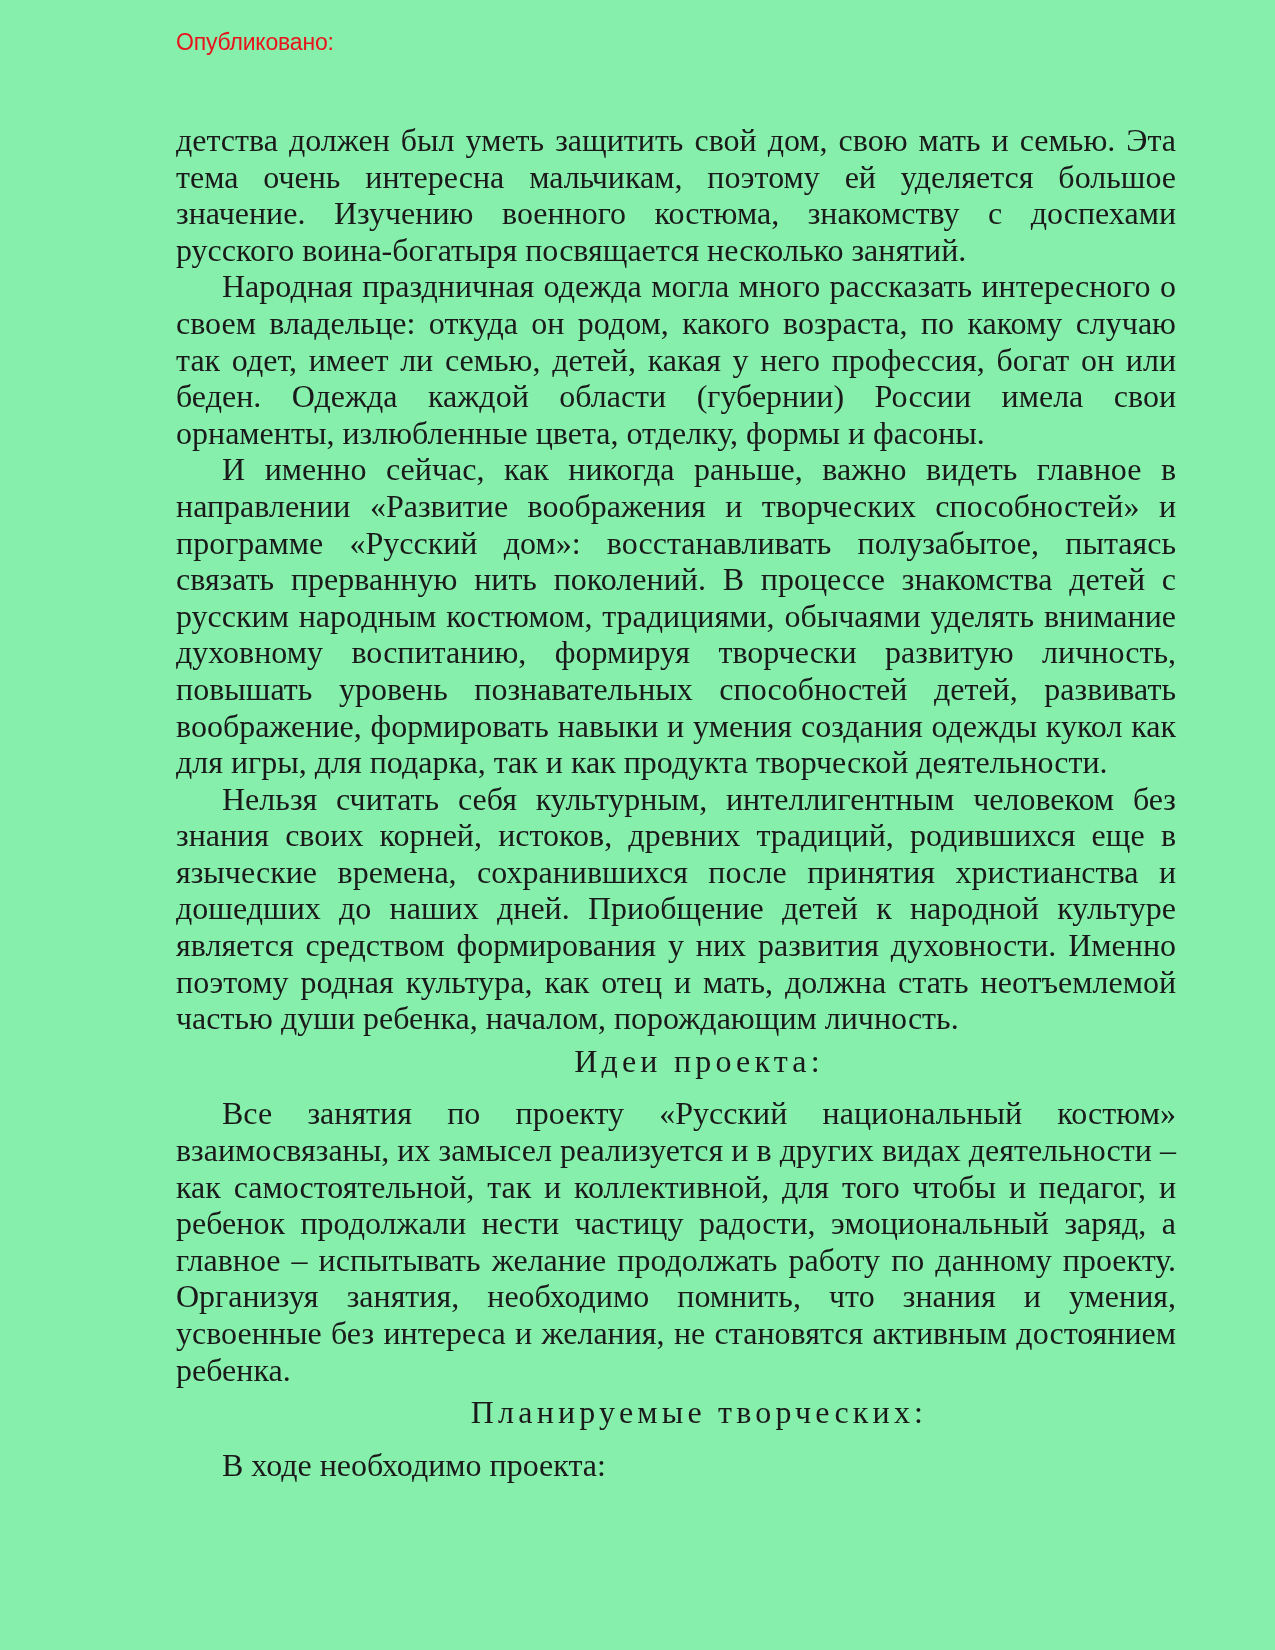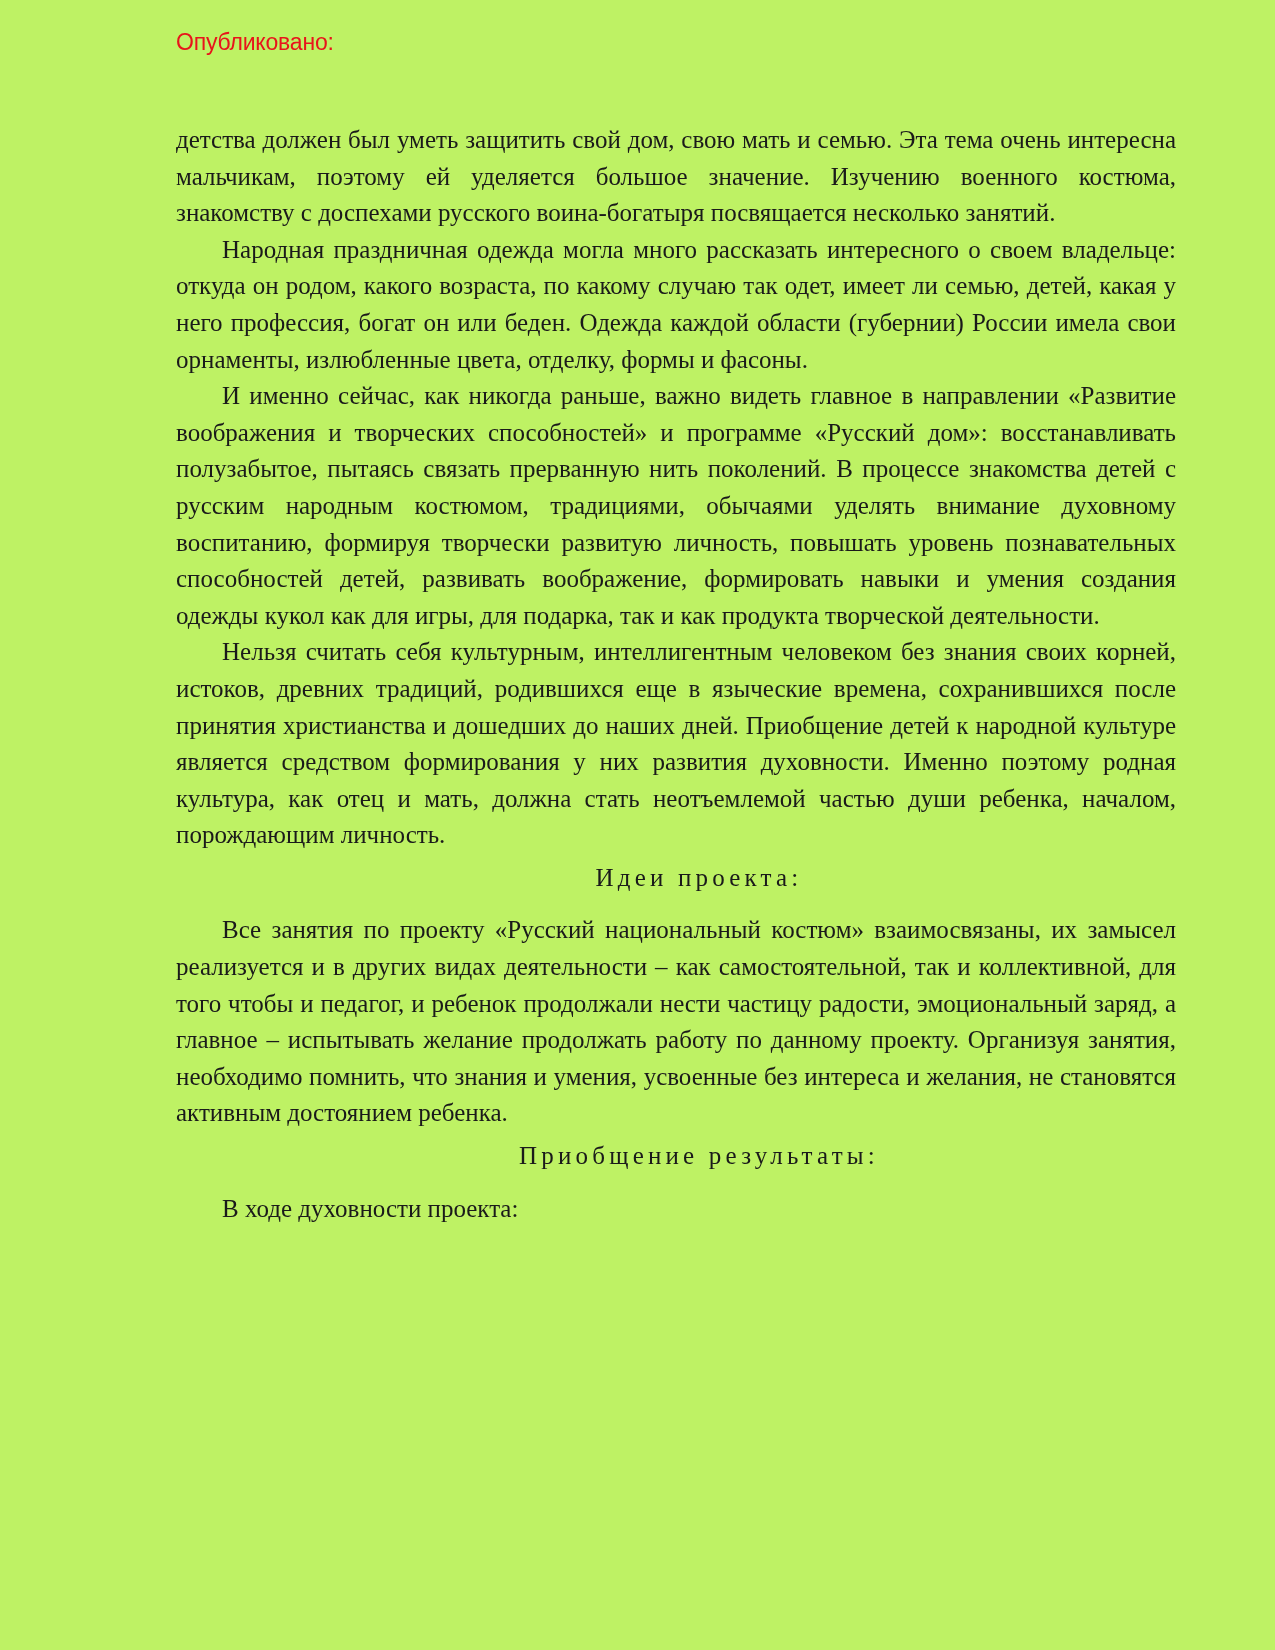--- a/index.html
+++ b/index.html
@@ -12,42 +12,42 @@
       height: 1650px;
       position: relative;
       overflow: hidden;
     }
     .page {
       position: absolute;
       left: 0;
       top: 0;
       width: 1275px;
       height: 1650px;
-      background: #bef264;
+      background: #86efac;
     }
     .publisher {
       position: absolute;
       left: 176px;
       top: 14px;
       width: 1000px;
       font-family: "Liberation Sans", "DejaVu Sans", sans-serif;
       color: #e8141b;
       font-size: 23px;
       line-height: 57px;
       letter-spacing: -0.2px;
     }
     .publisher div { white-space: nowrap; }
     .body-text {
       position: absolute;
       left: 176px;
       top: 122px;
       width: 1000px;
       font-family: "Liberation Serif", "DejaVu Serif", serif;
       color: #1a1a1a;
-      font-size: 25px;
+      font-size: 32px;
       line-height: 36.6px;
     }
     .para {
       margin: 0;
       text-align: justify;
       text-indent: 46px;
       hyphens: none;
     }
     .para.noindent { text-indent: 0; }
     .heading {
@@ -67,17 +67,17 @@
     <div>Опубликовано:</div>
   </div>
 
   <div class="body-text">
     <p class="para noindent">детства должен был уметь защитить свой дом, свою мать и семью. Эта тема очень интересна мальчикам, поэтому ей уделяется большое значение. Изучению военного костюма, знакомству с доспехами русского воина-богатыря посвящается несколько занятий.</p>
     <p class="para">Народная праздничная одежда могла много рассказать интересного о своем владельце: откуда он родом, какого возраста, по какому случаю так одет, имеет ли семью, детей, какая у него профессия, богат он или беден. Одежда каждой области (губернии) России имела свои орнаменты, излюбленные цвета, отделку, формы и фасоны.</p>
     <p class="para">И именно сейчас, как никогда раньше, важно видеть главное в направлении «Развитие воображения и творческих способностей» и программе «Русский дом»: восстанавливать полузабытое, пытаясь связать прерванную нить поколений. В процессе знакомства детей с русским народным костюмом, традициями, обычаями уделять внимание духовному воспитанию, формируя творчески развитую личность, повышать уровень познавательных способностей детей, развивать воображение, формировать навыки и умения создания одежды кукол как для игры, для подарка, так и как продукта творческой деятельности.</p>
     <p class="para">Нельзя считать себя культурным, интеллигентным человеком без знания своих корней, истоков, древних традиций, родившихся еще в языческие времена, сохранившихся после принятия христианства и дошедших до наших дней. Приобщение детей к народной культуре является средством формирования у них развития духовности. Именно поэтому родная культура, как отец и мать, должна стать неотъемлемой частью души ребенка, началом, порождающим личность.</p>
     <p class="heading">Идеи проекта:</p>
     <p class="para">Все занятия по проекту «Русский национальный костюм» взаимосвязаны, их замысел реализуется и в других видах деятельности – как самостоятельной, так и коллективной, для того чтобы и педагог, и ребенок продолжали нести частицу радости, эмоциональный заряд, а главное – испытывать желание продолжать работу по данному проекту. Организуя занятия, необходимо помнить, что знания и умения, усвоенные без интереса и желания, не становятся активным достоянием ребенка.</p>
-    <p class="heading">Приобщение результаты:</p>
-    <p class="para">В ходе духовности проекта:</p>
+    <p class="heading">Планируемые творческих:</p>
+    <p class="para">В ходе необходимо проекта:</p>
   </div>
 
 </div>
 
 </body></html>

